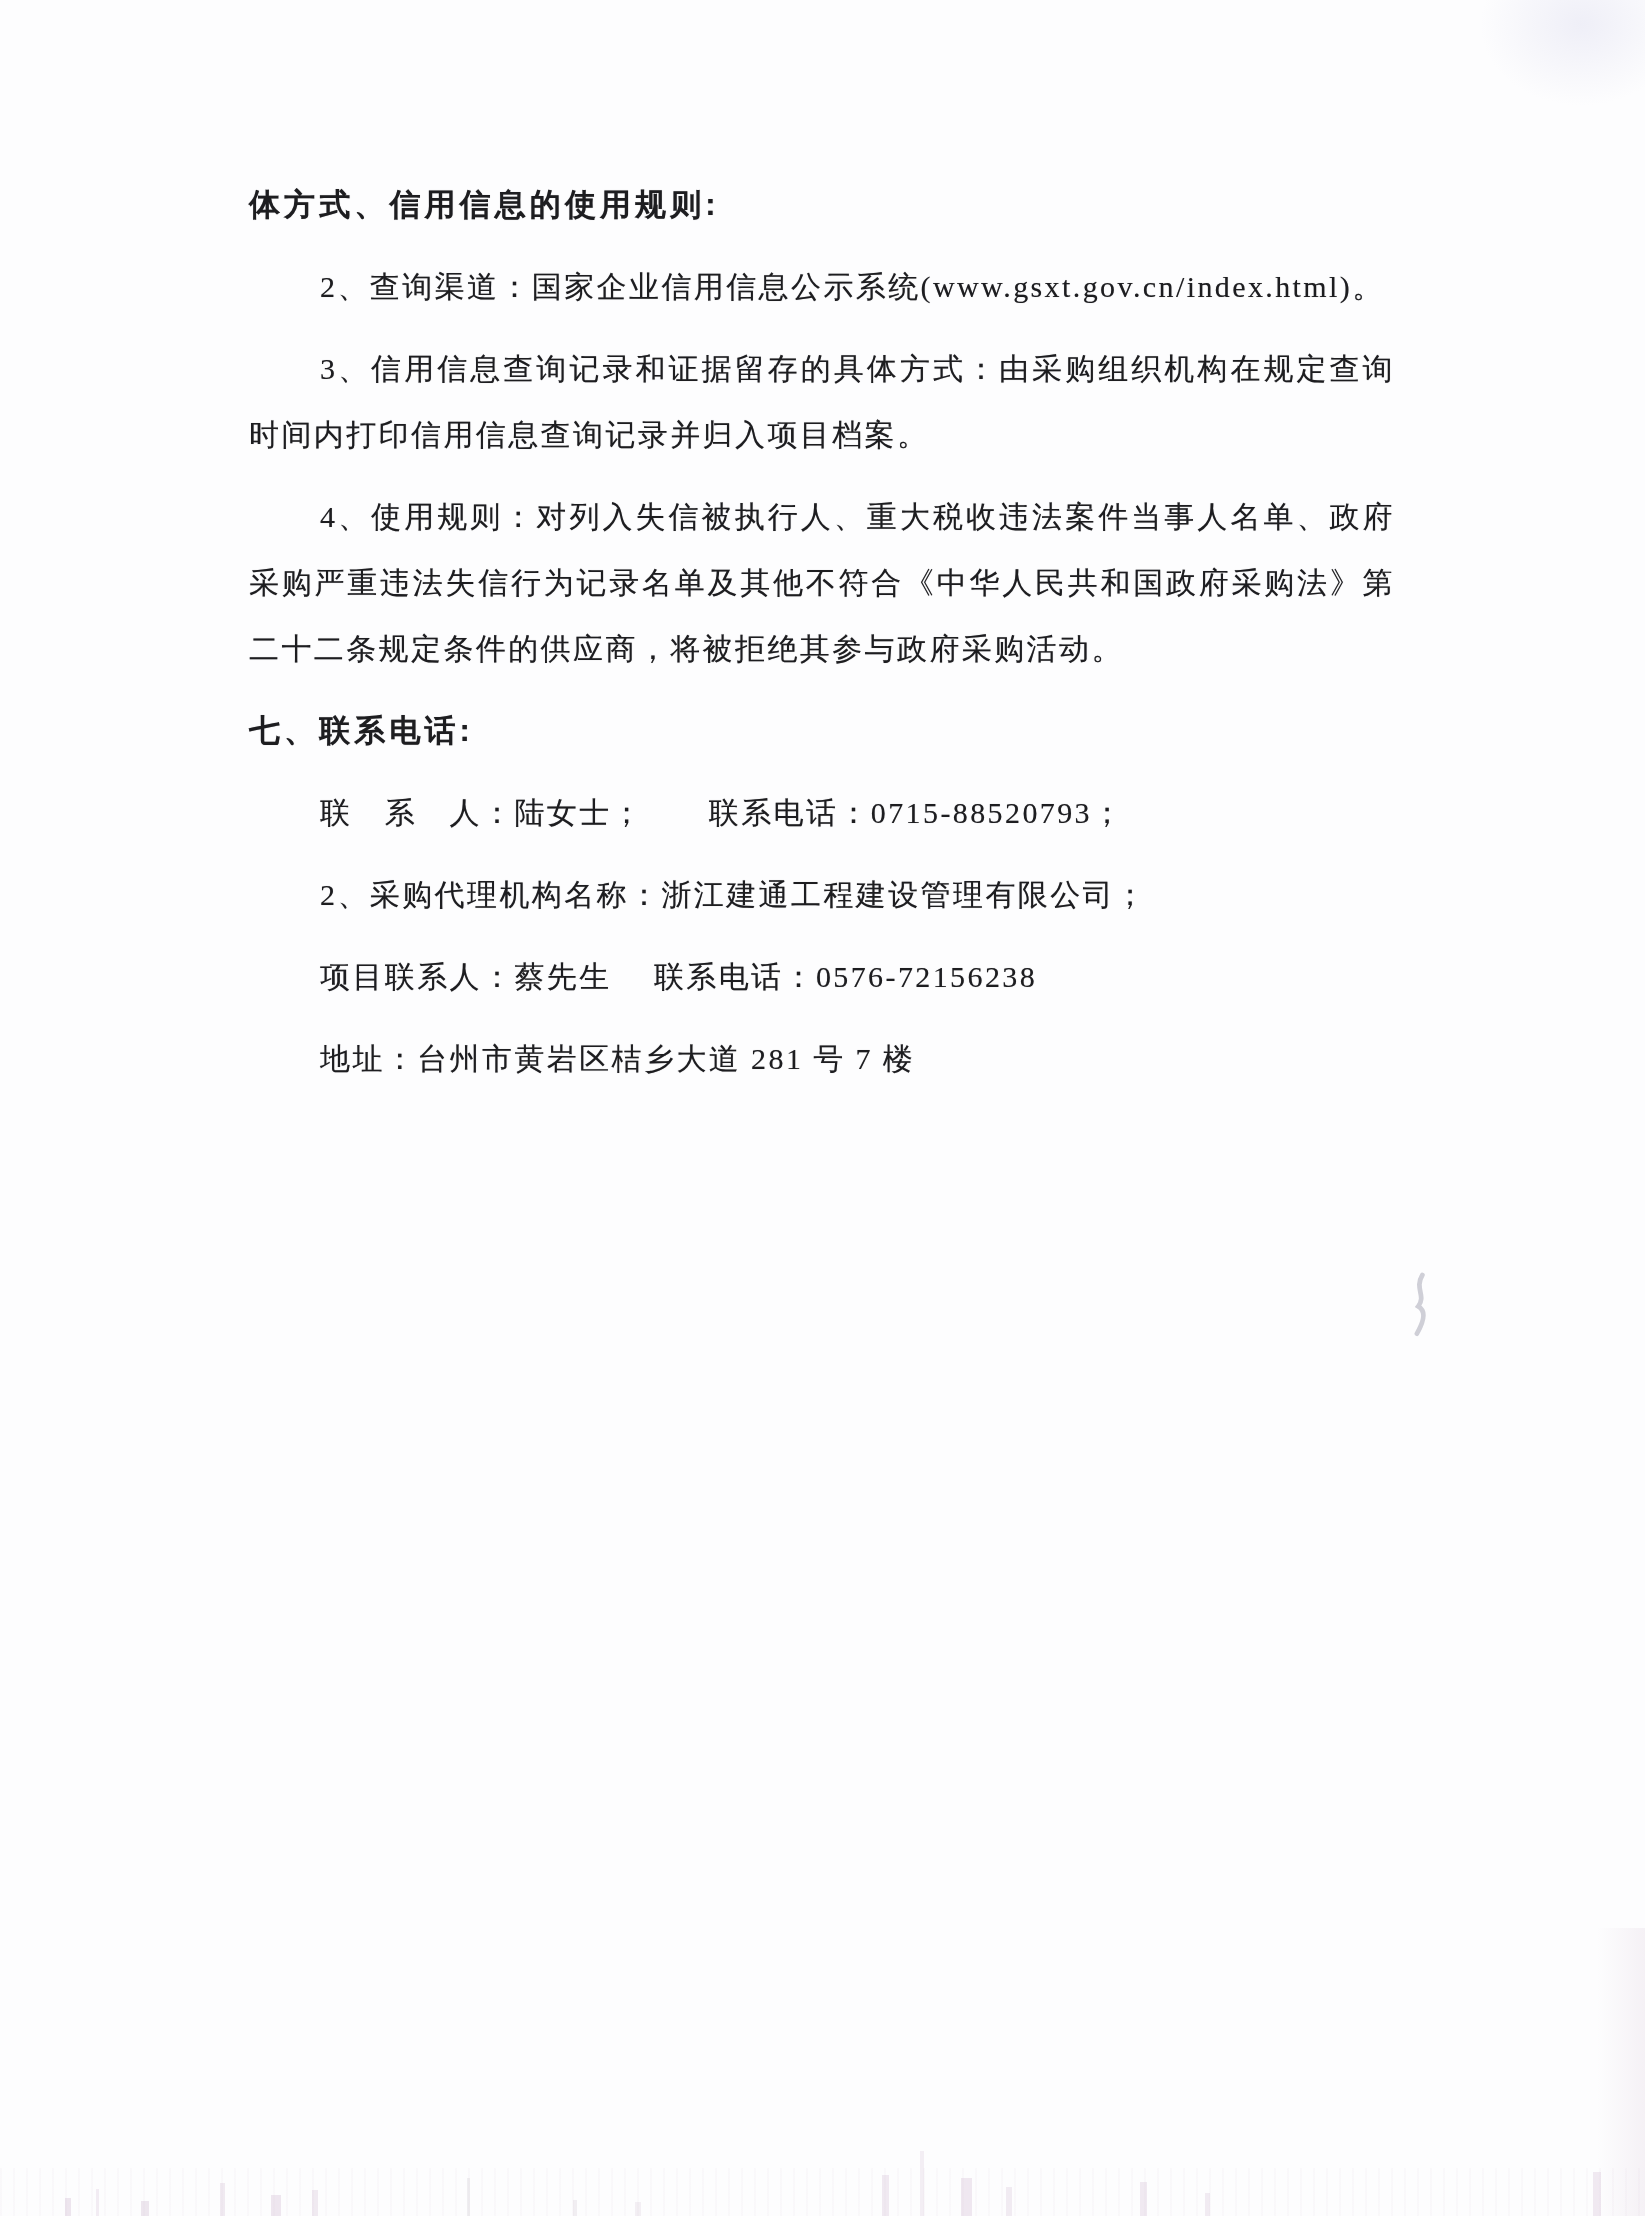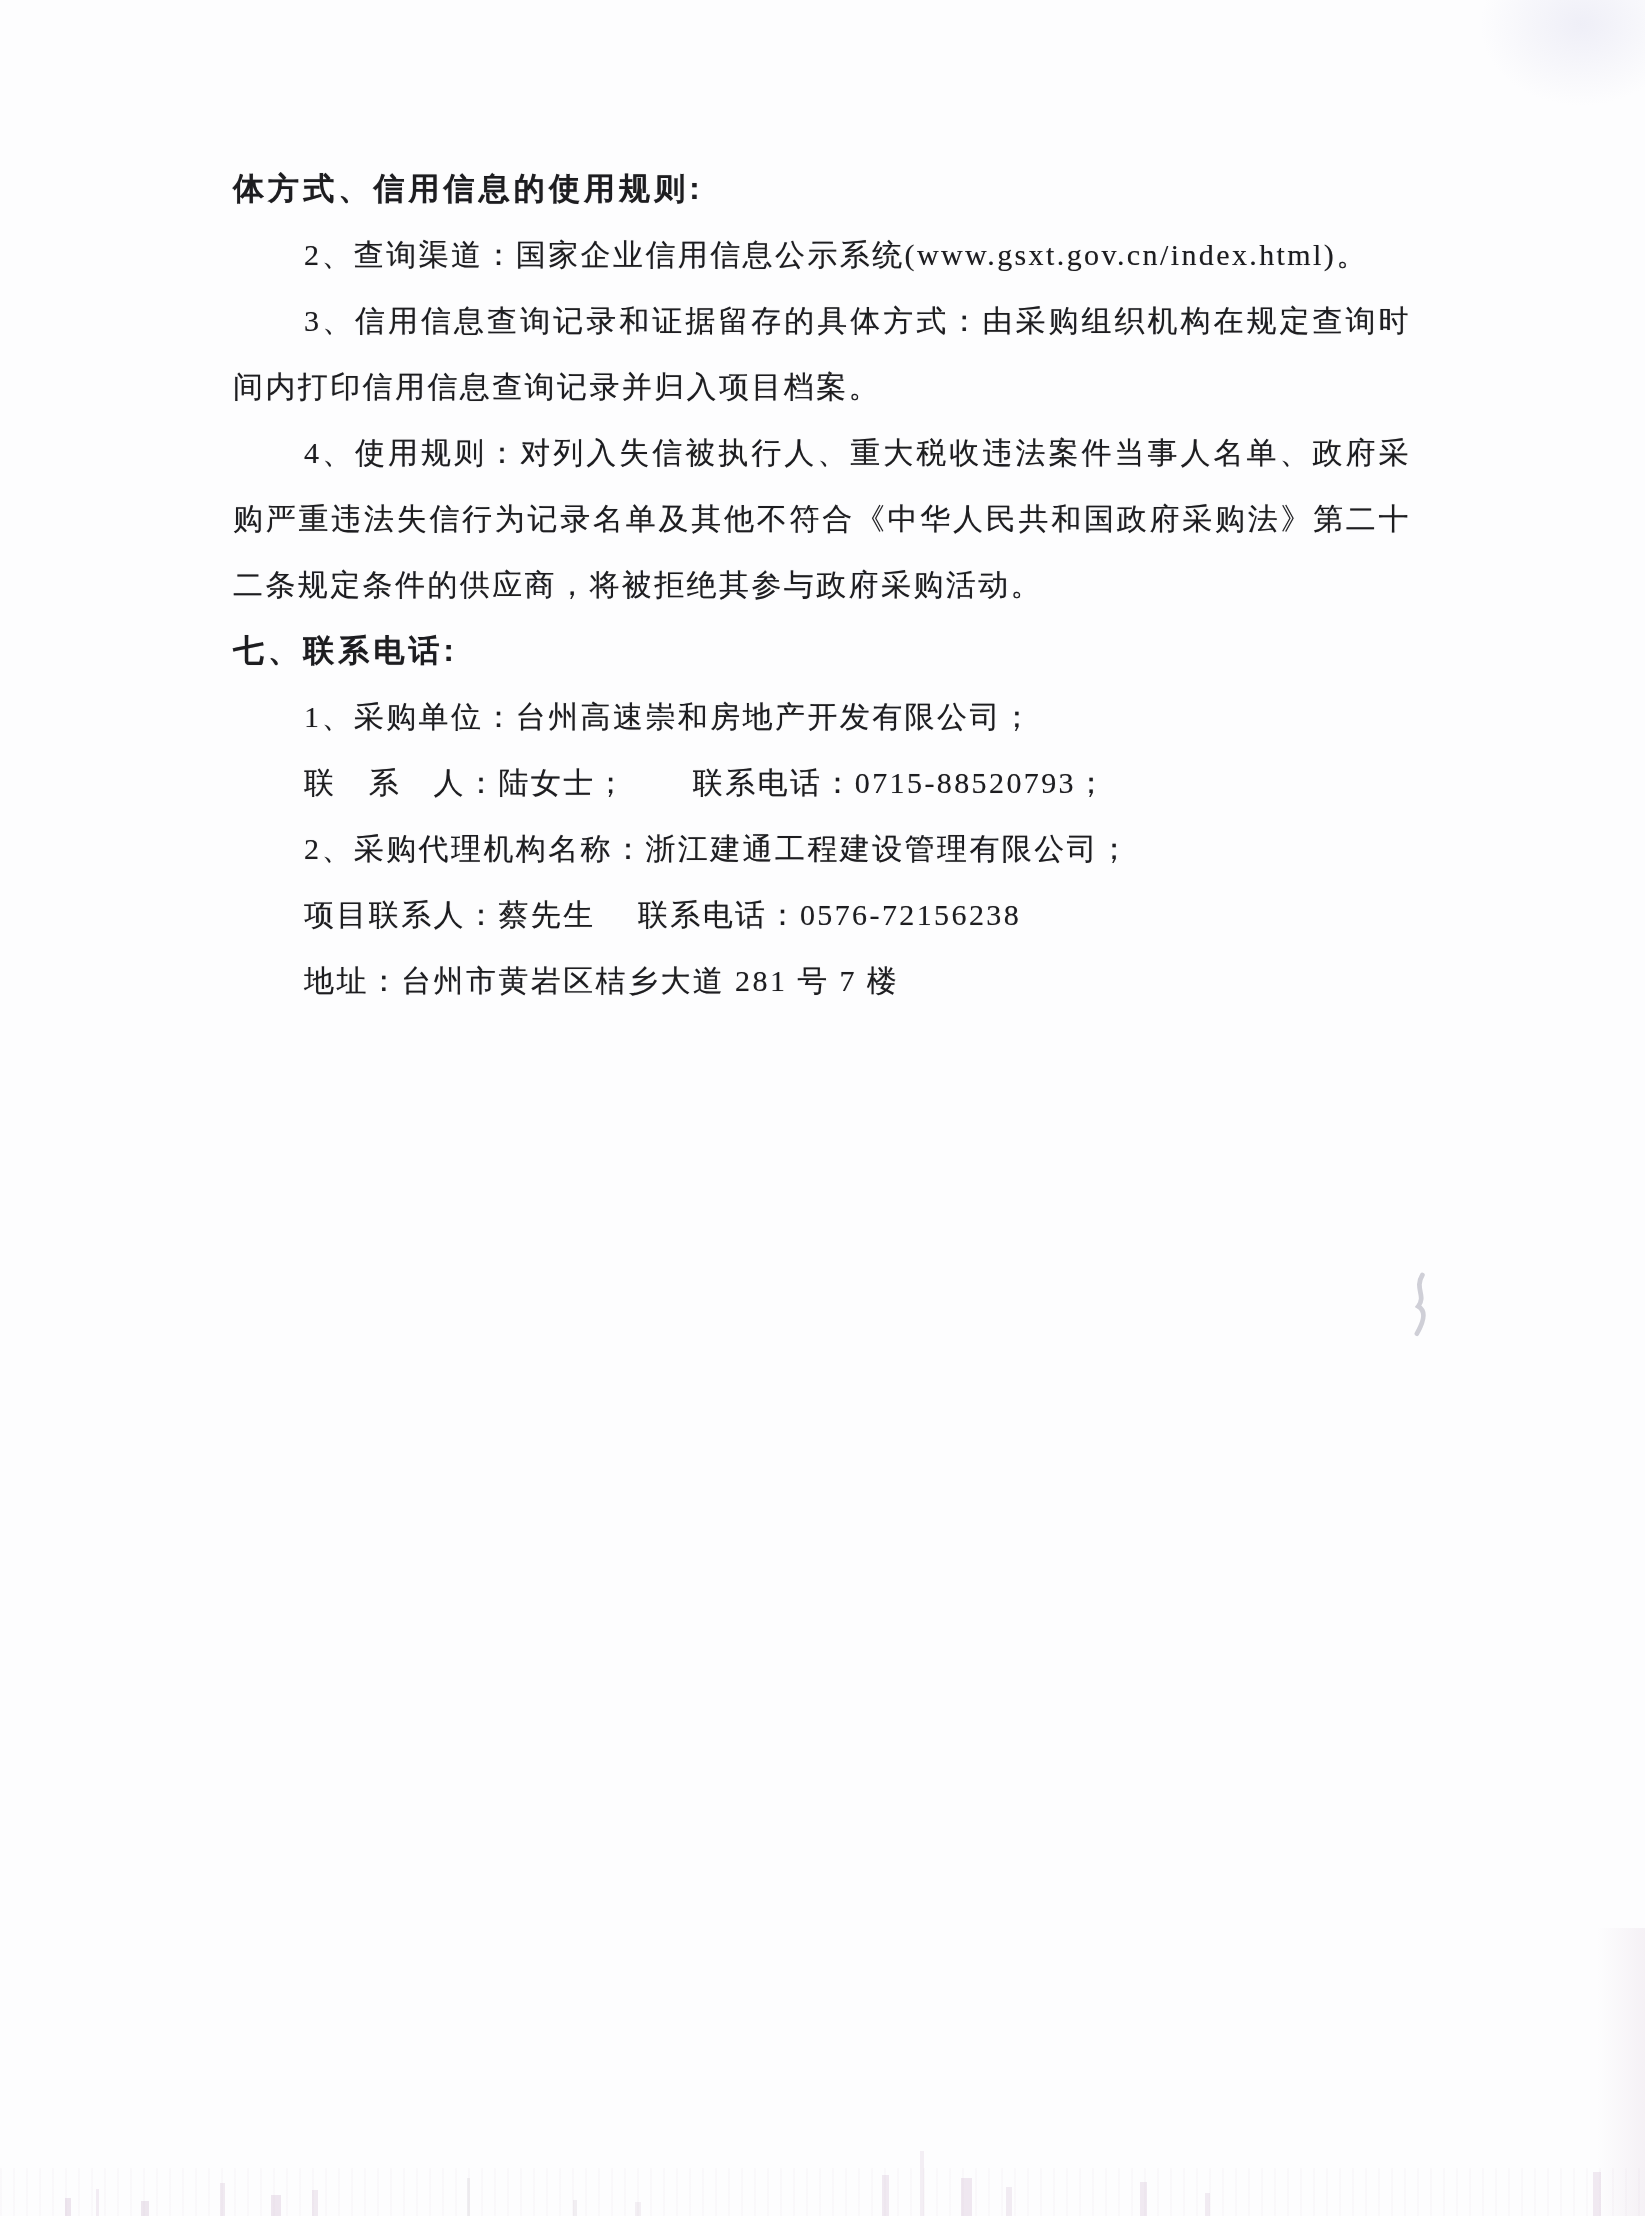--- a/index.html
+++ b/index.html
@@ -21,21 +21,21 @@
     top: 156px;
     width: 1178px;
     font-family: "Liberation Serif", "DejaVu Serif", serif;
     font-size: 30px;
     line-height: 66px;
     letter-spacing: 2.4px;
     color: #1d1d20;
     text-align: justify;
     text-shadow: 0 0 0.7px rgba(20,20,25,0.45);
   }
-  .content p { margin: 0; padding: 0; }
+  .content p { margin: 16px; padding: 0; }
   .para-heading {
     font-family: "Liberation Sans", "DejaVu Sans", sans-serif;
     font-weight: 700;
     font-size: 31px;
     letter-spacing: 4.1px;
     text-align: left;
     text-indent: 0;
   }
   .para-item {
     text-indent: 71px;
@@ -86,21 +86,20 @@
 
     <p class="para-item">2、查询渠道：国家企业信用信息公示系统(www.gsxt.gov.cn/index.html)。</p>
 
 
     <p class="para-item">3、信用信息查询记录和证据留存的具体方式：由采购组织机构在规定查询时间内打印信用信息查询记录并归入项目档案。</p>
 
     <p class="para-item">4、使用规则：对列入失信被执行人、重大税收违法案件当事人名单、政府采购严重违法失信行为记录名单及其他不符合《中华人民共和国政府采购法》第二十二条规定条件的供应商，将被拒绝其参与政府采购活动。</p>
 
     <p class="para-heading">七、联系电话:</p>
 
-    <p class="para-item">1、采购单位：台州高速崇和房地产开发有限公司；</p>
 
     <p class="para-item">联　系　人：陆女士；　　联系电话：0715-88520793；</p>
 
     <p class="para-item">2、采购代理机构名称：浙江建通工程建设管理有限公司；</p>
 
     <p class="para-item">项目联系人：蔡先生　 联系电话：0576-72156238</p>
 
     <p class="para-item">地址：台州市黄岩区桔乡大道 281 号 7 楼</p>
   </div>
 

